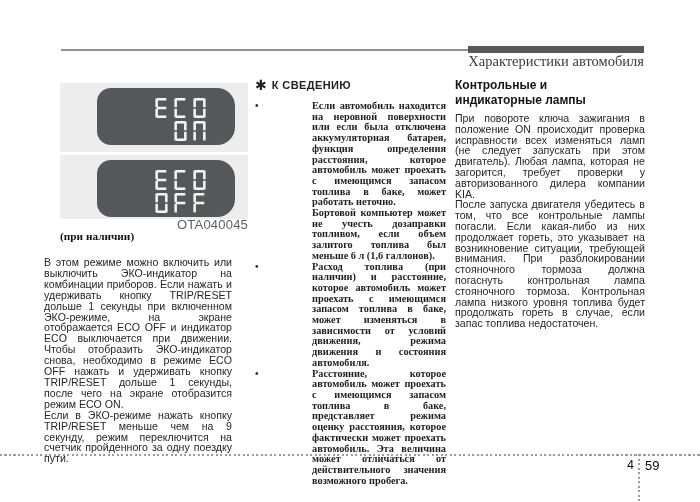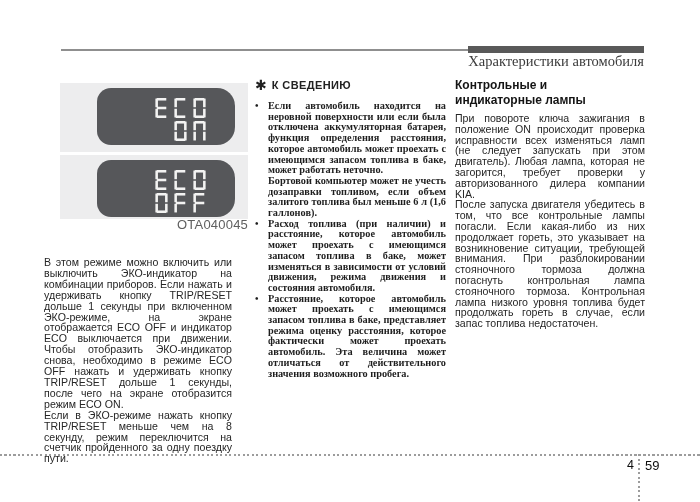--- a/index.html
+++ b/index.html
@@ -33,21 +33,21 @@
   .col1-body { position:absolute; left:44px; top:257px; width:188px; }
 
   .col2 { position:absolute; left:255px; top:78px; width:191px; }
   .note-header { display:flex; align-items:center; margin-bottom:9px; color:#222; }
   .note-symbol { font-size:14px; line-height:14px; margin-right:5px; }
   .note-title { font-weight:bold; font-size:11px; letter-spacing:0.4px; }
   .note-text { font-family:"Liberation Serif","DejaVu Serif",serif; font-weight:bold;
                font-size:10.3px; line-height:10.7px; color:#1e1e1e; text-align:justify; }
   .bullet { display:flex; }
   .bullet .marker { width:13px; flex:0 0 13px; font-size:10px; line-height:10.7px; }
-  .bullet .btext { flex:1; }
+  .bullet .btext { flex:1;margin-left:44px; }
   .bullet p { margin:0; }
 
   .col3 { position:absolute; left:455px; top:78px; width:190px; }
   .col3 h3 { margin:0 0 6px 0; font-size:12px; line-height:14.5px; color:#141414; width:180px; }
   .col3 .body-text { line-height:10.8px; }
 
   
   .footer-rule  { position:absolute; left:0; top:454px; width:700px; height:1.8px;
                   background:repeating-linear-gradient(90deg,#9c9c9c 0 2px,transparent 2px 4.5px); }
   .footer-vrule { position:absolute; left:638px; top:454px; width:1.8px; height:48px;
@@ -139,24 +139,25 @@
             <rect x="1.2" y="0" width="8.6" height="2.3"></rect>
             <rect x="0" y="0.5" width="2.3" height="7.8"></rect>
             <rect x="1.2" y="7.85" width="8.6" height="2.3"></rect>
             <rect x="0" y="9.7" width="2.3" height="7.8"></rect>
           </svg></div>
     </div>
   </div>
   <div class="figure-caption">OTA040045</div>
 
   <div class="eco-heading">
+    <div>(при наличии)</div>
   </div>
   <div class="col1-body body-text">
     <p>В этом режиме можно включить или выключить ЭКО-индикатор на комбинации приборов. Если нажать и удерживать кнопку TRIP/RESET дольше 1 секунды при включенном ЭКО-режиме, на экране отображается ECO OFF и индикатор ECO выключается при движении. Чтобы отобразить ЭКО-индикатор снова, необходимо в режиме ECO OFF нажать и удерживать кнопку TRIP/RESET дольше 1 секунды, после чего на экране отобразится режим ECO ON.</p>
-    <p>Если в ЭКО-режиме нажать кнопку TRIP/RESET меньше чем на 8 секунду, режим переключится на счетчик пройденного за одну поездку пути.</p>
+    <p>Если в ЭКО-режиме нажать кнопку TRIP/RESET меньше чем на 9 секунду, режим переключится на счетчик пройденного за одну поездку пути.</p>
   </div>
 
   <div class="col2">
     <div class="note-header">
       <span class="note-symbol">✱</span>
       <span class="note-title">К СВЕДЕНИЮ</span>
     </div>
     <div class="note-text">
       <div class="bullet">
         <span class="marker">•</span>

